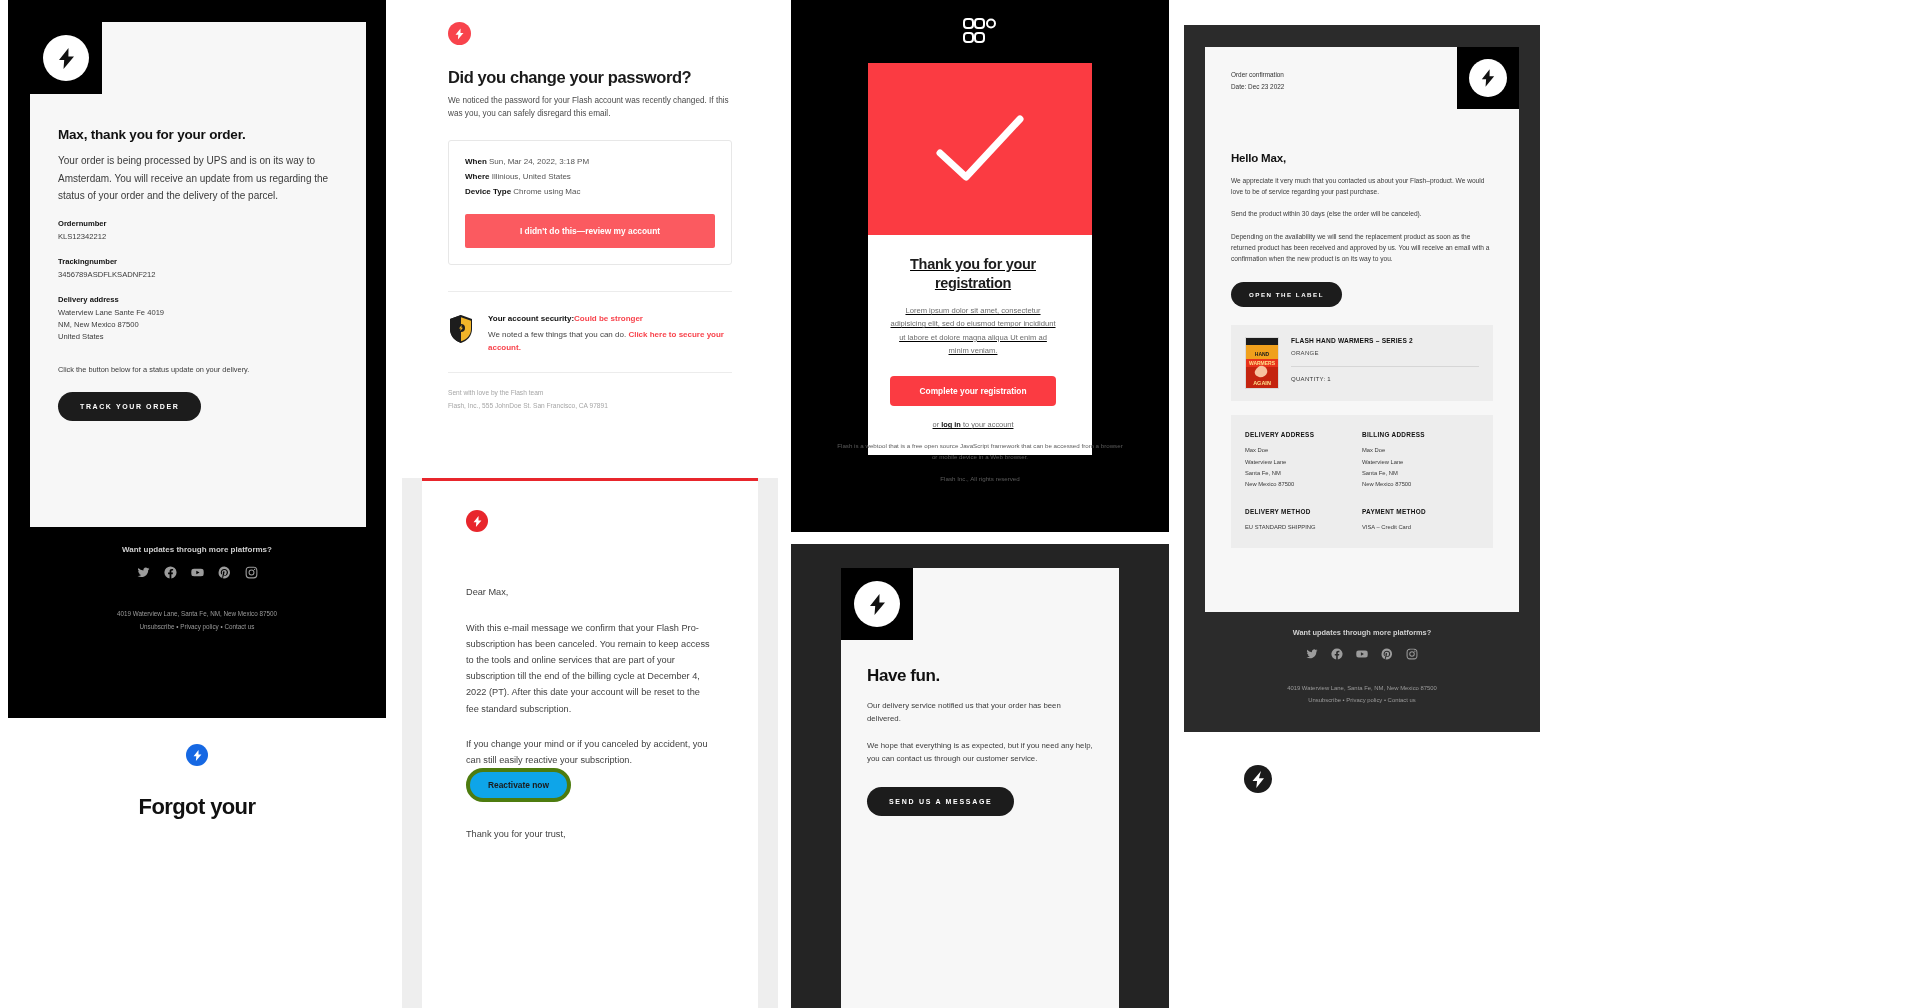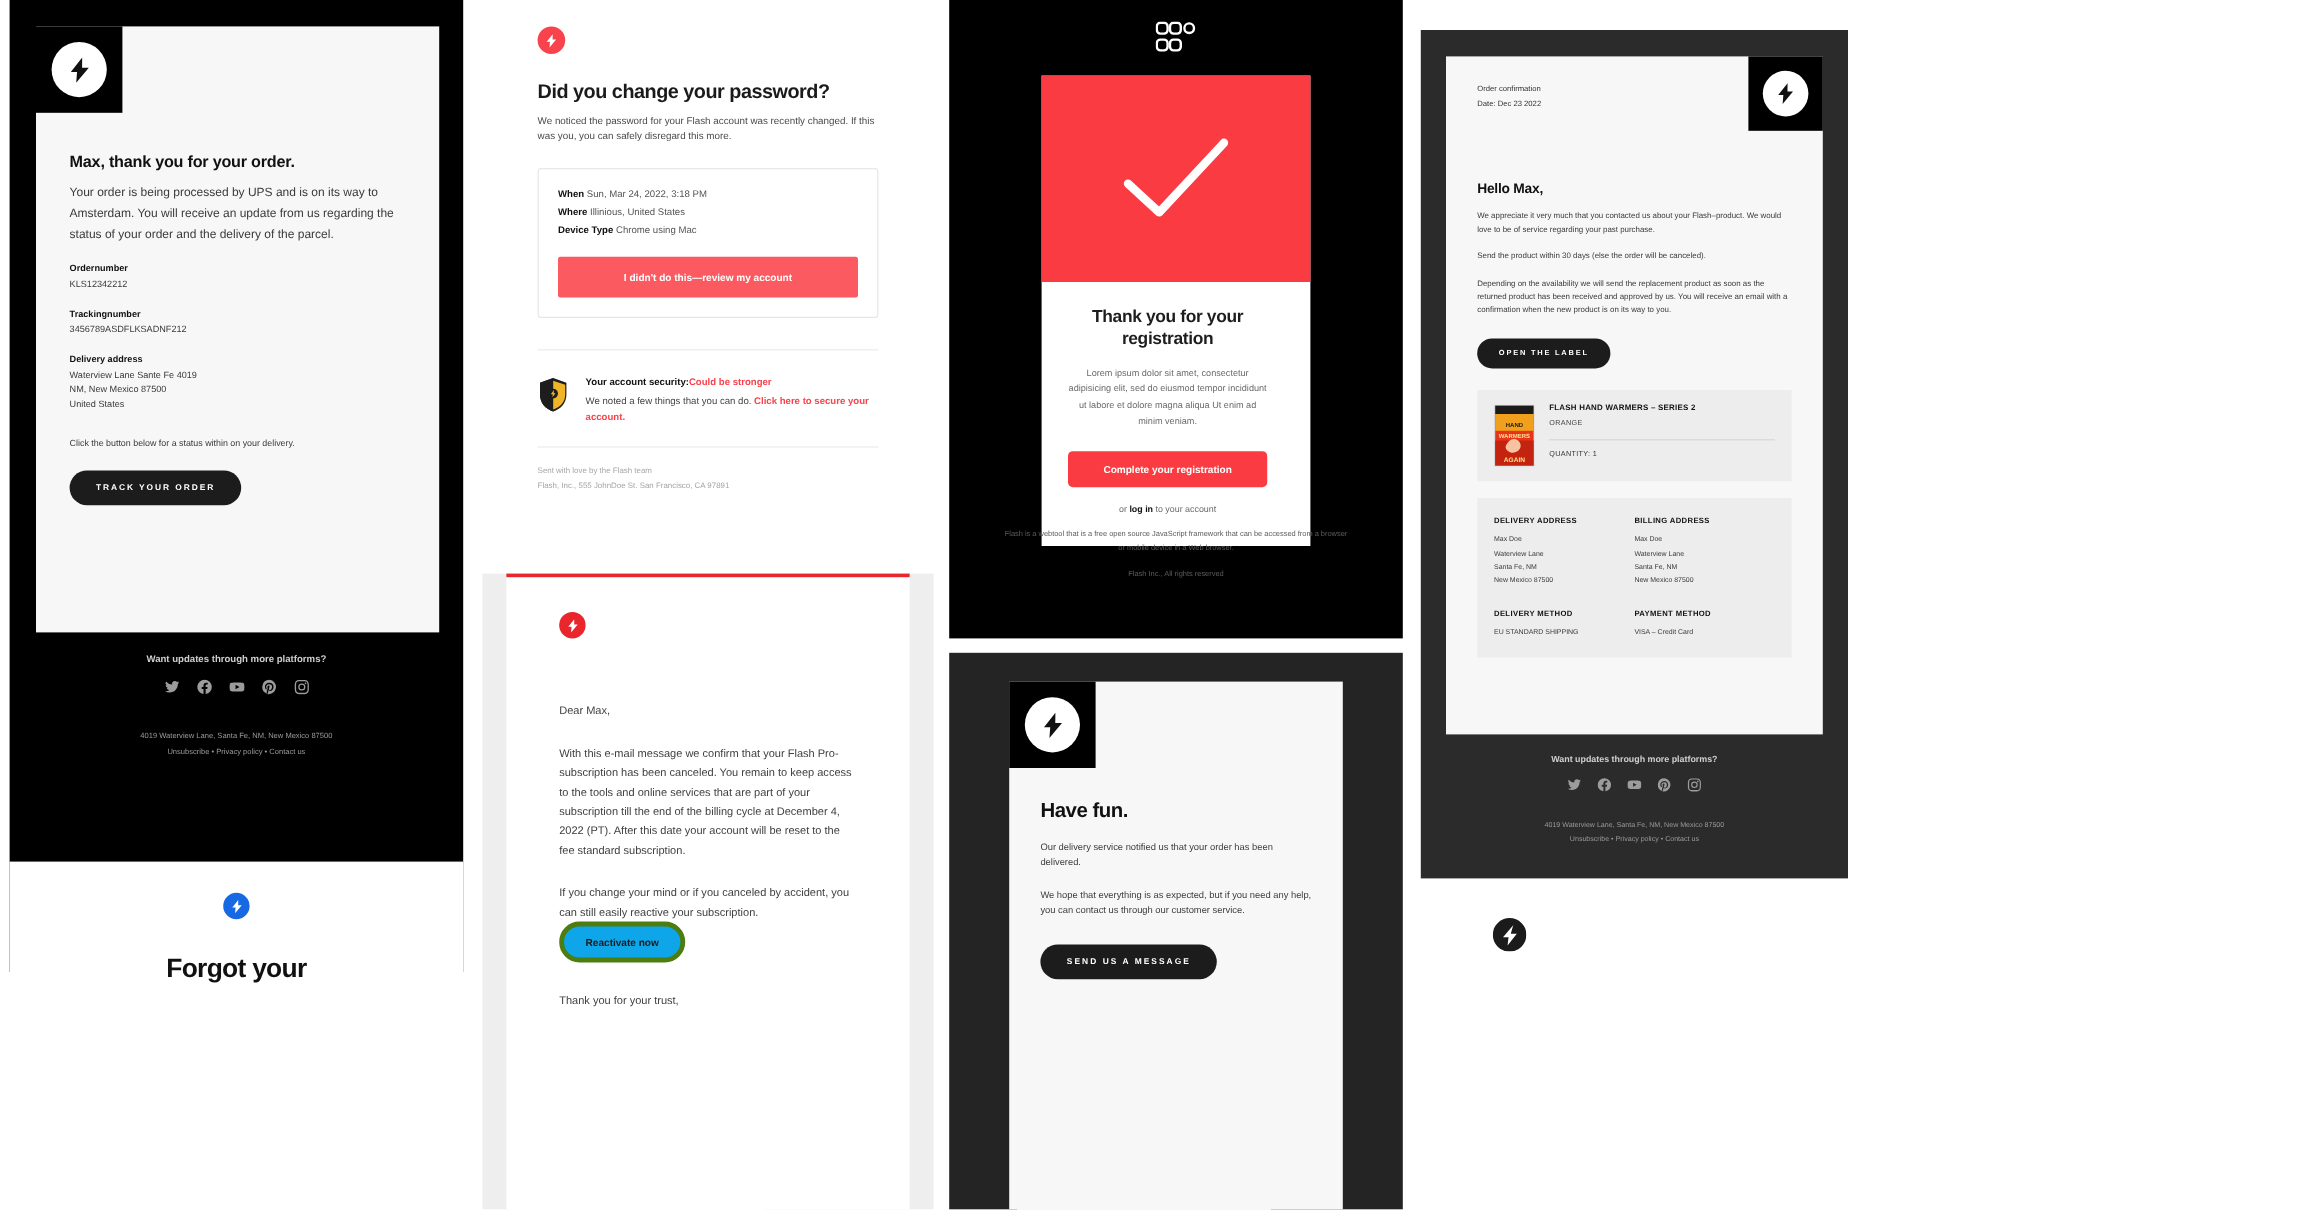--- a/index.html
+++ b/index.html
@@ -91,21 +91,21 @@
     display:inline-block; background:#0ea5e9; color:#1b1b1b;
     border:4px solid #4d7c0f; border-radius:20px; padding:8px 18px;
     font-size:8.4px; font-weight:700; cursor:pointer;
   }
 
   
   #col3a { left: 791px; top: 0px; width: 378px; height: 532px; background:#000; }
   #col3a .dots { position:absolute; left:50%; top:18px; transform:translateX(-50%); }
   #col3a .card { position:absolute; left:77px; top:63px; width:224px; background:#fff; }
   #col3a .hero { height:172px; background:#fb3b42; display:flex; align-items:center; justify-content:center; }
-  #col3a .cbody { padding: 20px 36px 26px 22px; text-align:center; }
+  #col3a .cbody { padding: 20px 36px 26px 22px; text-align:center;text-decoration:underline; }
   #col3a h2 { font-size:14.5px; font-weight:800; color:#1d1d1d; line-height:1.28; letter-spacing:-.3px;}
   #col3a p.lorem { margin-top:12px; font-size:7.6px; line-height:1.75; color:#6b6b6b; }
   #col3a .redbtn {
     margin-top:19px; width:100%; background:#fb3b42; color:#fff; border:none; cursor:pointer;
     border-radius:4px; padding:10px 0; font-size:8.4px; font-weight:700;
   }
   #col3a .loginline { margin-top:14px; font-size:7.4px; color:#6b6b6b; }
   #col3a .loginline b { color:#111; }
   #col3a .dfoot { position:absolute; left:46px; right:46px; top:440px; text-align:center; }
   #col3a .dfoot p { font-size:6.2px; color:#5c5c5c; line-height:1.85; }
@@ -186,21 +186,21 @@
 
         <div class="lbl">Trackingnumber</div>
         <div class="val">3456789ASDFLKSADNF212</div>
 
         <div class="lbl">Delivery address</div>
         <div class="val">Waterview Lane Sante Fe 4019</div>
         <div class="val" style="margin-top:0">NM, New Mexico 87500</div>
         <div class="val" style="margin-top:0">United States</div>
 
 
-        <p class="note">Click the button below for a status within on your delivery.</p>
+        <p class="note">Click the button below for a status update on your delivery.</p>
         <button class="cta">TRACK YOUR ORDER</button>
       </div>
     </div>
 
     <div class="footer">
       <div class="ftitle">Want updates through more platforms?</div>
       <div class="socials">
         <svg width="13" height="13" viewBox="0 0 24 24">
             <path d="M23 4.9a9 9 0 0 1-2.6.7 4.5 4.5 0 0 0 2-2.5 9 9 0 0 1-2.9 1.1 4.5 4.5 0 0 0-7.7 4.1A12.8 12.8 0 0 1 2.5 3.6a4.5 4.5 0 0 0 1.4 6 4.4 4.4 0 0 1-2-.6 4.5 4.5 0 0 0 3.6 4.4 4.5 4.5 0 0 1-2 .1 4.5 4.5 0 0 0 4.2 3.1A9 9 0 0 1 1 18.5a12.7 12.7 0 0 0 6.9 2c8.3 0 12.8-6.8 12.8-12.7v-.6A9 9 0 0 0 23 4.9z"></path>
           </svg>
@@ -225,21 +225,21 @@
   </div>
 
   <div class="col" id="col2a">
     <div class="inner">
       <div class="rlogo">
         <svg width="9" height="12" viewBox="0 0 17 21">
             <path d="M10.5 0 1 12h5.2L5.5 21 16 8.5h-5.6z" fill="#fff"></path>
           </svg>
       </div>
       <h1>Did you change your password?</h1>
-      <p class="sub">We noticed the password for your Flash account was recently changed. If this was you, you can safely disregard this more.</p>
+      <p class="sub">We noticed the password for your Flash account was recently changed. If this was you, you can safely disregard this email.</p>
 
       <div class="panel">
         <div class="pbody">
           <div><b>When</b> <span>Sun, Mar 24, 2022, 3:18 PM</span></div>
           <div><b>Where</b> <span>Illinious, United States</span></div>
           <div><b>Device Type</b> <span>Chrome using Mac</span></div>
         </div>
         <button class="redbtn">I didn't do this—review my account</button>
       </div>
 

